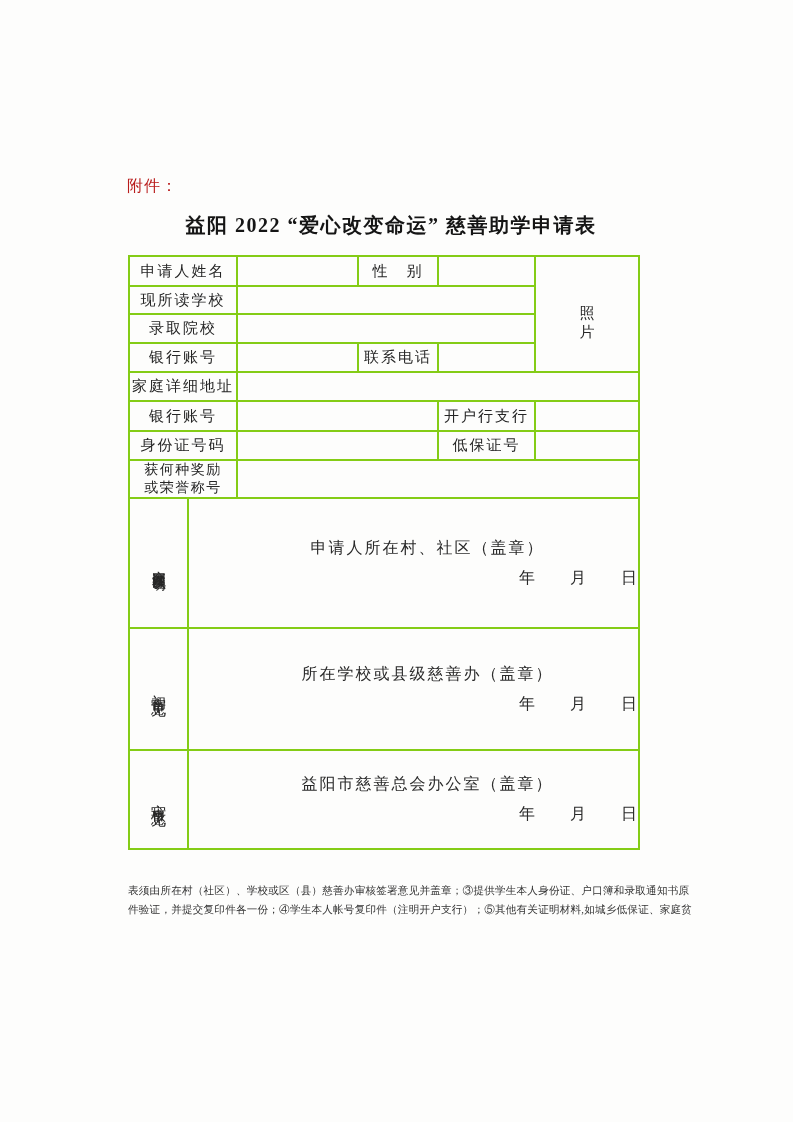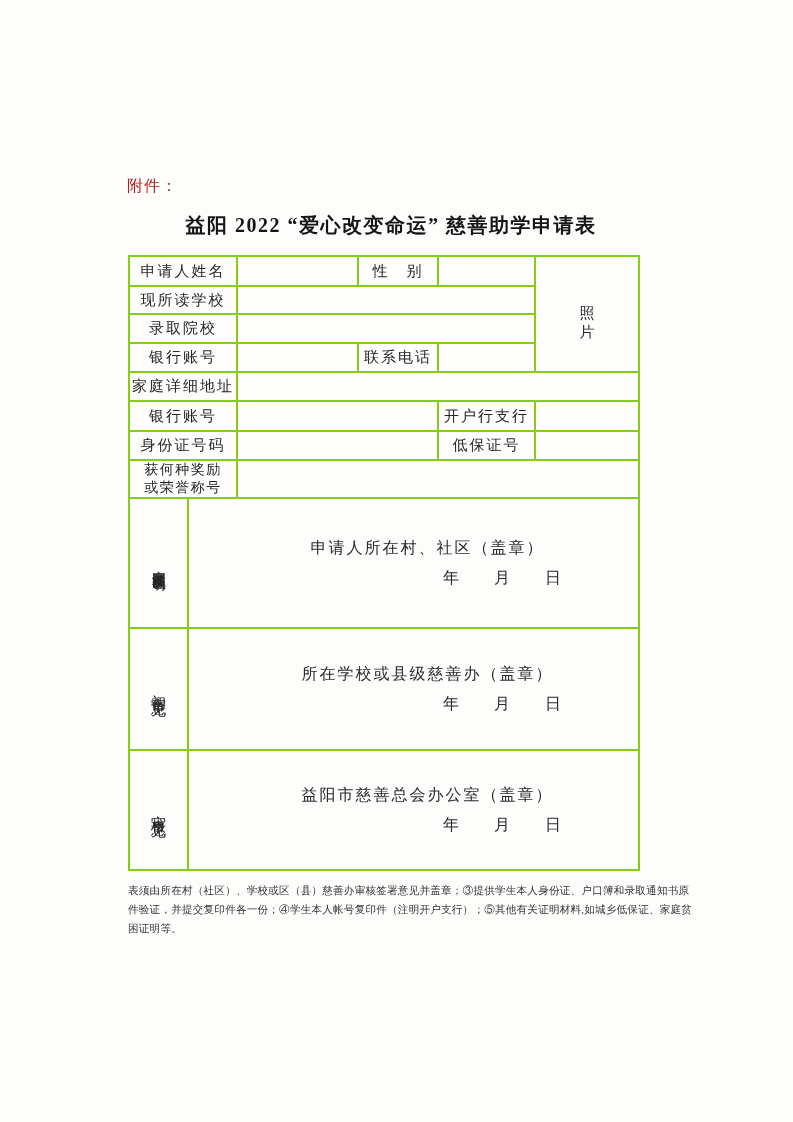--- a/index.html
+++ b/index.html
@@ -33,21 +33,21 @@
     color:#262626;
     text-align:center;
     vertical-align:middle;
     letter-spacing:2px;
   }
   tr.h30{height:30px}
   tr.h28{height:28px}
   tr.h29{height:29px}
   tr.s130{height:130px}
   tr.s122{height:122px}
-  tr.s133{height:120px}
+  tr.s133{height:99px}
   td.lbl{background:transparent;}
   .wrap82{width:86px;margin:0 auto;line-height:18px;font-size:14px;letter-spacing:1.5px;}
   .vphoto{
     display:inline-block;
     writing-mode:vertical-rl;text-orientation:upright;
     font-size:15px;letter-spacing:18px;line-height:20px;
   }
   .vtext{
     display:inline-block;
     writing-mode:vertical-rl;text-orientation:upright;
@@ -59,21 +59,20 @@
     padding-bottom:6px;
   }
   .stamp{
     text-align:center;
     padding-left:28px;
     font-size:16px;letter-spacing:2px;color:#2a2a2a;
     margin-bottom:9px;
   }
   .dateline{
     text-align:right;
-    padding-right:76px;
     font-size:16px;letter-spacing:1px;color:#2a2a2a;
   }
   .notes{
     position:absolute;left:128px;top:881px;width:545px;
     font-size:10.6px;line-height:19px;color:#333;
   }
   .note-line{white-space:nowrap;letter-spacing:0.2px;}
 </style>
 </head>
 <body>
@@ -168,16 +167,15 @@
           <div class="stamp">益阳市慈善总会办公室（盖章）</div>
           <div class="dateline">年　　月　　日</div>
         </td>
       </tr>
     </tbody>
   </table>
 
   <div class="notes">
     <div class="note-line">表须由所在村（社区）、学校或区（县）慈善办审核签署意见并盖章；③提供学生本人身份证、户口簿和录取通知书原</div>
     <div class="note-line">件验证，并提交复印件各一份；④学生本人帐号复印件（注明开户支行）；⑤其他有关证明材料,如城乡低保证、家庭贫</div>
-    <div class="note-line">困证明等。</div>
   </div>
 
 </div>
 
 </body></html>

